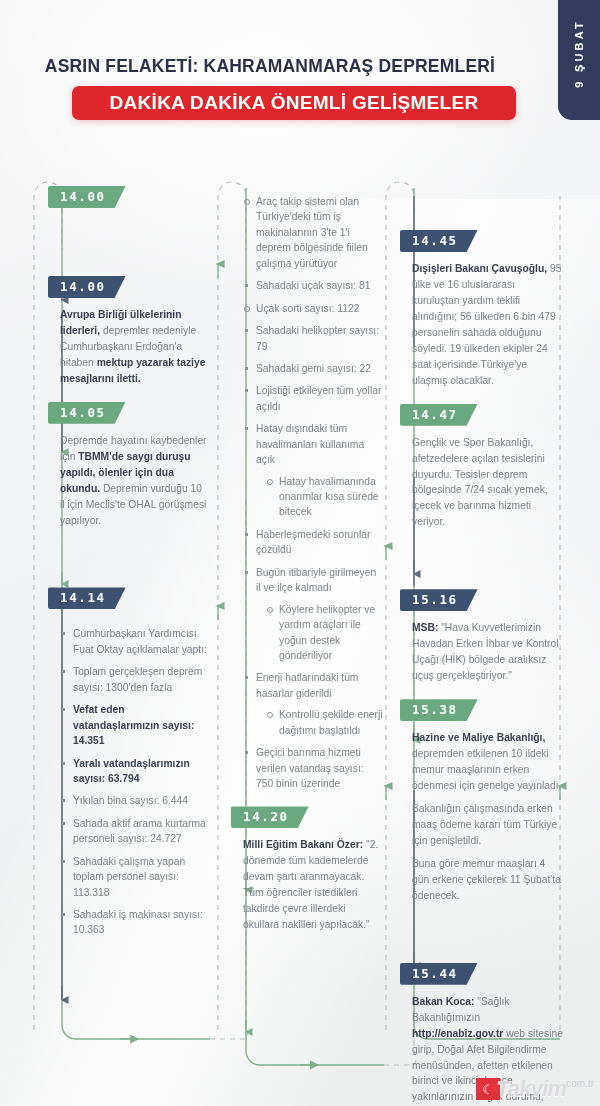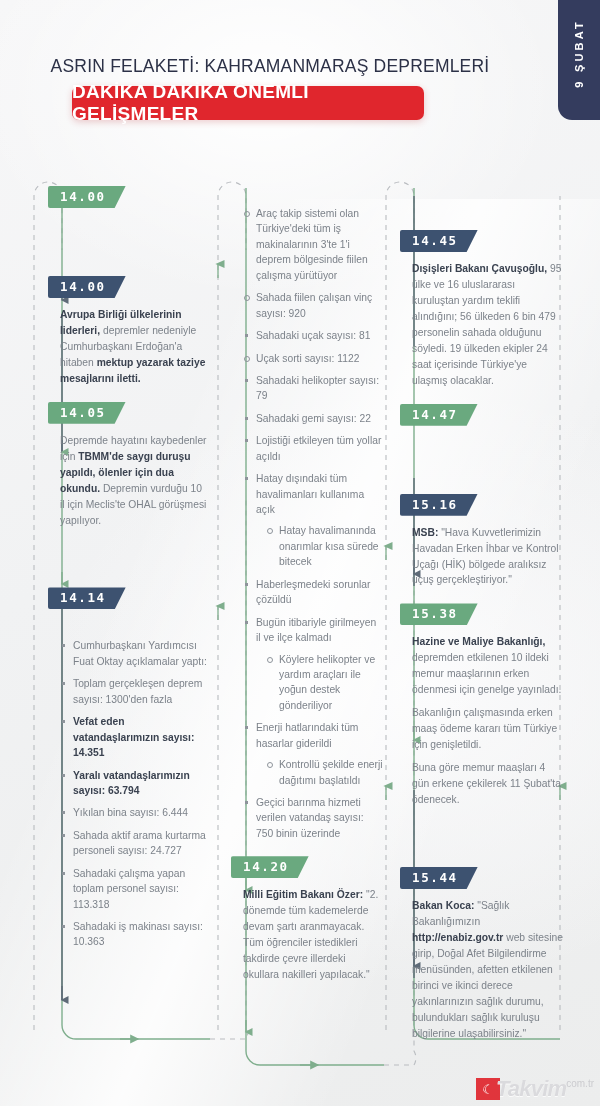--- a/index.html
+++ b/index.html
@@ -43,26 +43,26 @@
     letter-spacing: 3.2px;
     font-weight: 600;
   }
 
   
   .headline {
     position: absolute; left: 0; top: 56px; width: 540px;
     text-align: center;
     color: #2c3147;
     font-size: 17.5px;
-    font-weight: 400;
+    font-weight: 700;
     letter-spacing: .2px;
   }
   .redbar {
     position: absolute; left: 72px; top: 86px;
-    width: 352px; height: 34px;
+    width: 444px; height: 34px;
     background: #e0262d;
     border-radius: 7px;
     display: flex; align-items: center; justify-content: center;
     box-shadow: 0 2px 7px rgba(180,30,35,.22);
   }
   .redbar span {
     color: #fff; font-size: 19px; font-weight: 800; letter-spacing: .3px;
   }
 
   
@@ -100,21 +100,21 @@
   .entry p {
     color: #7c828a;
     font-size: 10.3px;
     line-height: 1.55;
     margin-bottom: 7px;
   }
   .entry p:last-child { margin-bottom: 0; }
   .entry p b { color: #3a4250; font-weight: 700; }
 
   
-  ul.bl { list-style: none; margin-top: 20px; }
+  ul.bl { list-style: none; margin-top: 8px; }
   ul.bl > li {
     position: relative;
     padding-left: 13px;
     color: #7c828a;
     font-size: 10.3px;
     line-height: 1.5;
     margin-bottom: 7px;
   }
   ul.bl > li b { color: #3a4250; font-weight: 700; }
   ul.bl > li.filled::before {
@@ -255,21 +255,20 @@
           <li class="filled"><span>Yıkılan bina sayısı: 6.444</span></li>
           <li class="filled"><span>Sahada aktif arama kurtarma personeli sayısı: 24.727</span></li>
           <li class="filled"><span>Sahadaki çalışma yapan toplam personel sayısı: 113.318</span></li>
           <li class="filled"><span>Sahadaki iş makinası sayısı: 10.363</span></li>
         </ul></div>
     </div>
   <div class="col" id="col2">
       <div class="entry">
         <ul class="bl">
           <li class="hollow"><span>Araç takip sistemi olan Türkiye'deki tüm iş makinalarının 3'te 1'i deprem bölgesinde fiilen çalışma yürütüyor</span></li>
-          <li class="hollow"><span>Sahada fiilen çalışan vinç sayısı: 920</span></li>
           <li class="filled"><span>Sahadaki uçak sayısı: 81</span></li>
           <li class="hollow"><span>Uçak sorti sayısı: 1122</span></li>
           <li class="filled"><span>Sahadaki helikopter sayısı: 79</span></li>
           <li class="filled"><span>Sahadaki gemi sayısı: 22</span></li>
           <li class="filled"><span>Lojistiği etkileyen tüm yollar açıldı</span></li>
           <li class="filled"><span>Hatay dışındaki tüm havalimanları kullanıma açık</span><ul class="sub">
               <li><span>Hatay havalimanında onarımlar kısa sürede bitecek</span></li>
             </ul></li>
           <li class="filled"><span>Haberleşmedeki sorunlar çözüldü</span></li>
           <li class="filled"><span>Bugün itibariyle girilmeyen il ve ilçe kalmadı</span><ul class="sub">
@@ -278,21 +277,21 @@
           <li class="filled"><span>Enerji hatlarındaki tüm hasarlar giderildi</span><ul class="sub">
               <li><span>Kontrollü şekilde enerji dağıtımı başlatıldı</span></li>
             </ul></li>
           <li class="filled"><span>Geçici barınma hizmeti verilen vatandaş sayısı: 750 binin üzerinde</span></li>
         </ul>
       </div>
       <div class="entry"><div class="badge green">14.20</div><p><b>Milli Eğitim Bakanı Özer:</b><span> "2. dönemde tüm kademelerde devam şartı aranmayacak. Tüm öğrenciler istedikleri takdirde çevre illerdeki okullara nakilleri yapılacak."</span></p></div>
     </div>
   <div class="col" id="col3">
       <div class="entry"><div class="badge navy">14.45</div><p><b>Dışişleri Bakanı Çavuşoğlu,</b><span> 95 ülke ve 16 uluslararası kuruluştan yardım teklifi alındığını; 56 ülkeden 6 bin 479 personelin sahada olduğunu söyledi. 19 ülkeden ekipler 24 saat içerisinde Türkiye'ye ulaşmış olacaklar.</span></p></div>
-      <div class="entry"><div class="badge green">14.47</div></div>
+      <div class="entry"><div class="badge green">14.47</div><p><span>Gençlik ve Spor Bakanlığı, afetzedelere açılan tesislerini duyurdu. Tesisler deprem bölgesinde 7/24 sıcak yemek, içecek ve barınma hizmeti veriyor.</span></p></div>
       <div class="entry"><div class="badge navy">15.16</div><p><b>MSB:</b><span> "Hava Kuvvetlerimizin Havadan Erken İhbar ve Kontrol Uçağı (HİK) bölgede aralıksız uçuş gerçekleştiriyor."</span></p></div>
       <div class="entry"><div class="badge green">15.38</div><p><b>Hazine ve Maliye Bakanlığı,</b><span> depremden etkilenen 10 ildeki memur maaşlarının erken ödenmesi için genelge yayınladı.</span></p><p><span>Bakanlığın çalışmasında erken maaş ödeme kararı tüm Türkiye için genişletildi.</span></p><p><span>Buna göre memur maaşları 4 gün erkene çekilerek 11 Şubat'ta ödenecek.</span></p></div>
       <div class="entry"><div class="badge navy">15.44</div><p><b>Bakan Koca:</b><span> "Sağlık Bakanlığımızın </span><b>http://enabiz.gov.tr</b><span> web sitesine girip, Doğal Afet Bilgilendirme menüsünden, afetten etkilenen birinci ve ikinci derece yakınlarınızın sağlık durumu, bulundukları sağlık kuruluşu bilgilerine ulaşabilirsiniz."</span></p></div>
     </div>
 
   <div class="logo">
     <span class="flag">☾</span>
     <span class="word">Takvim</span>
     <span class="tld">com.tr</span>
   </div>

